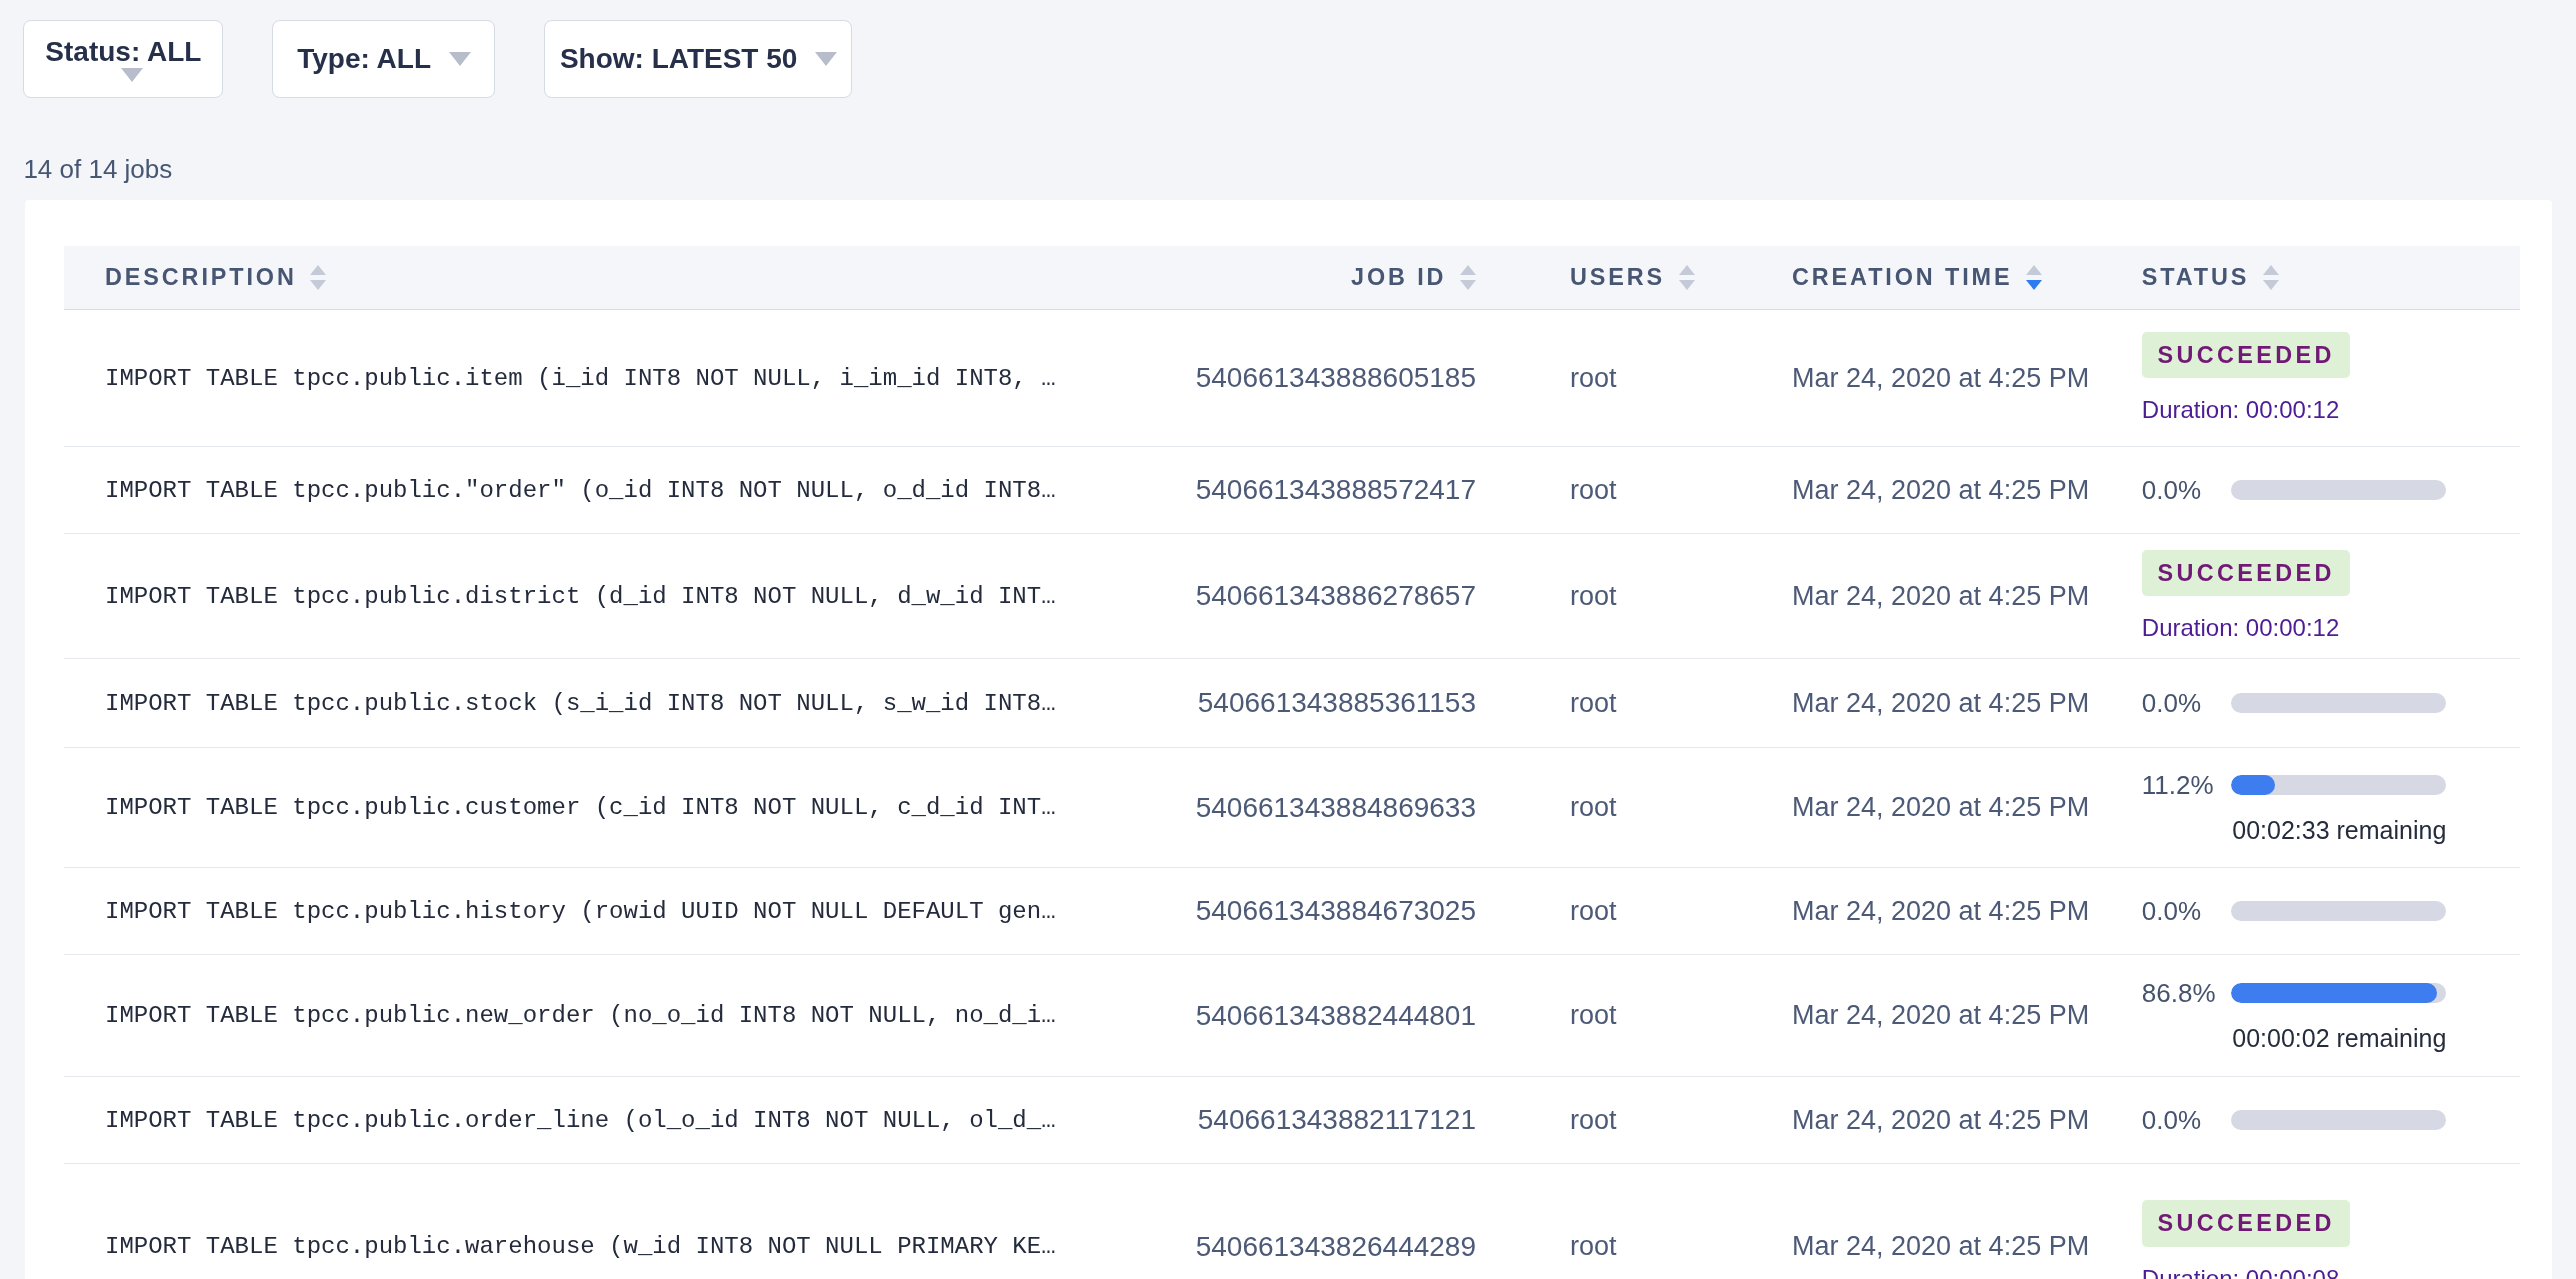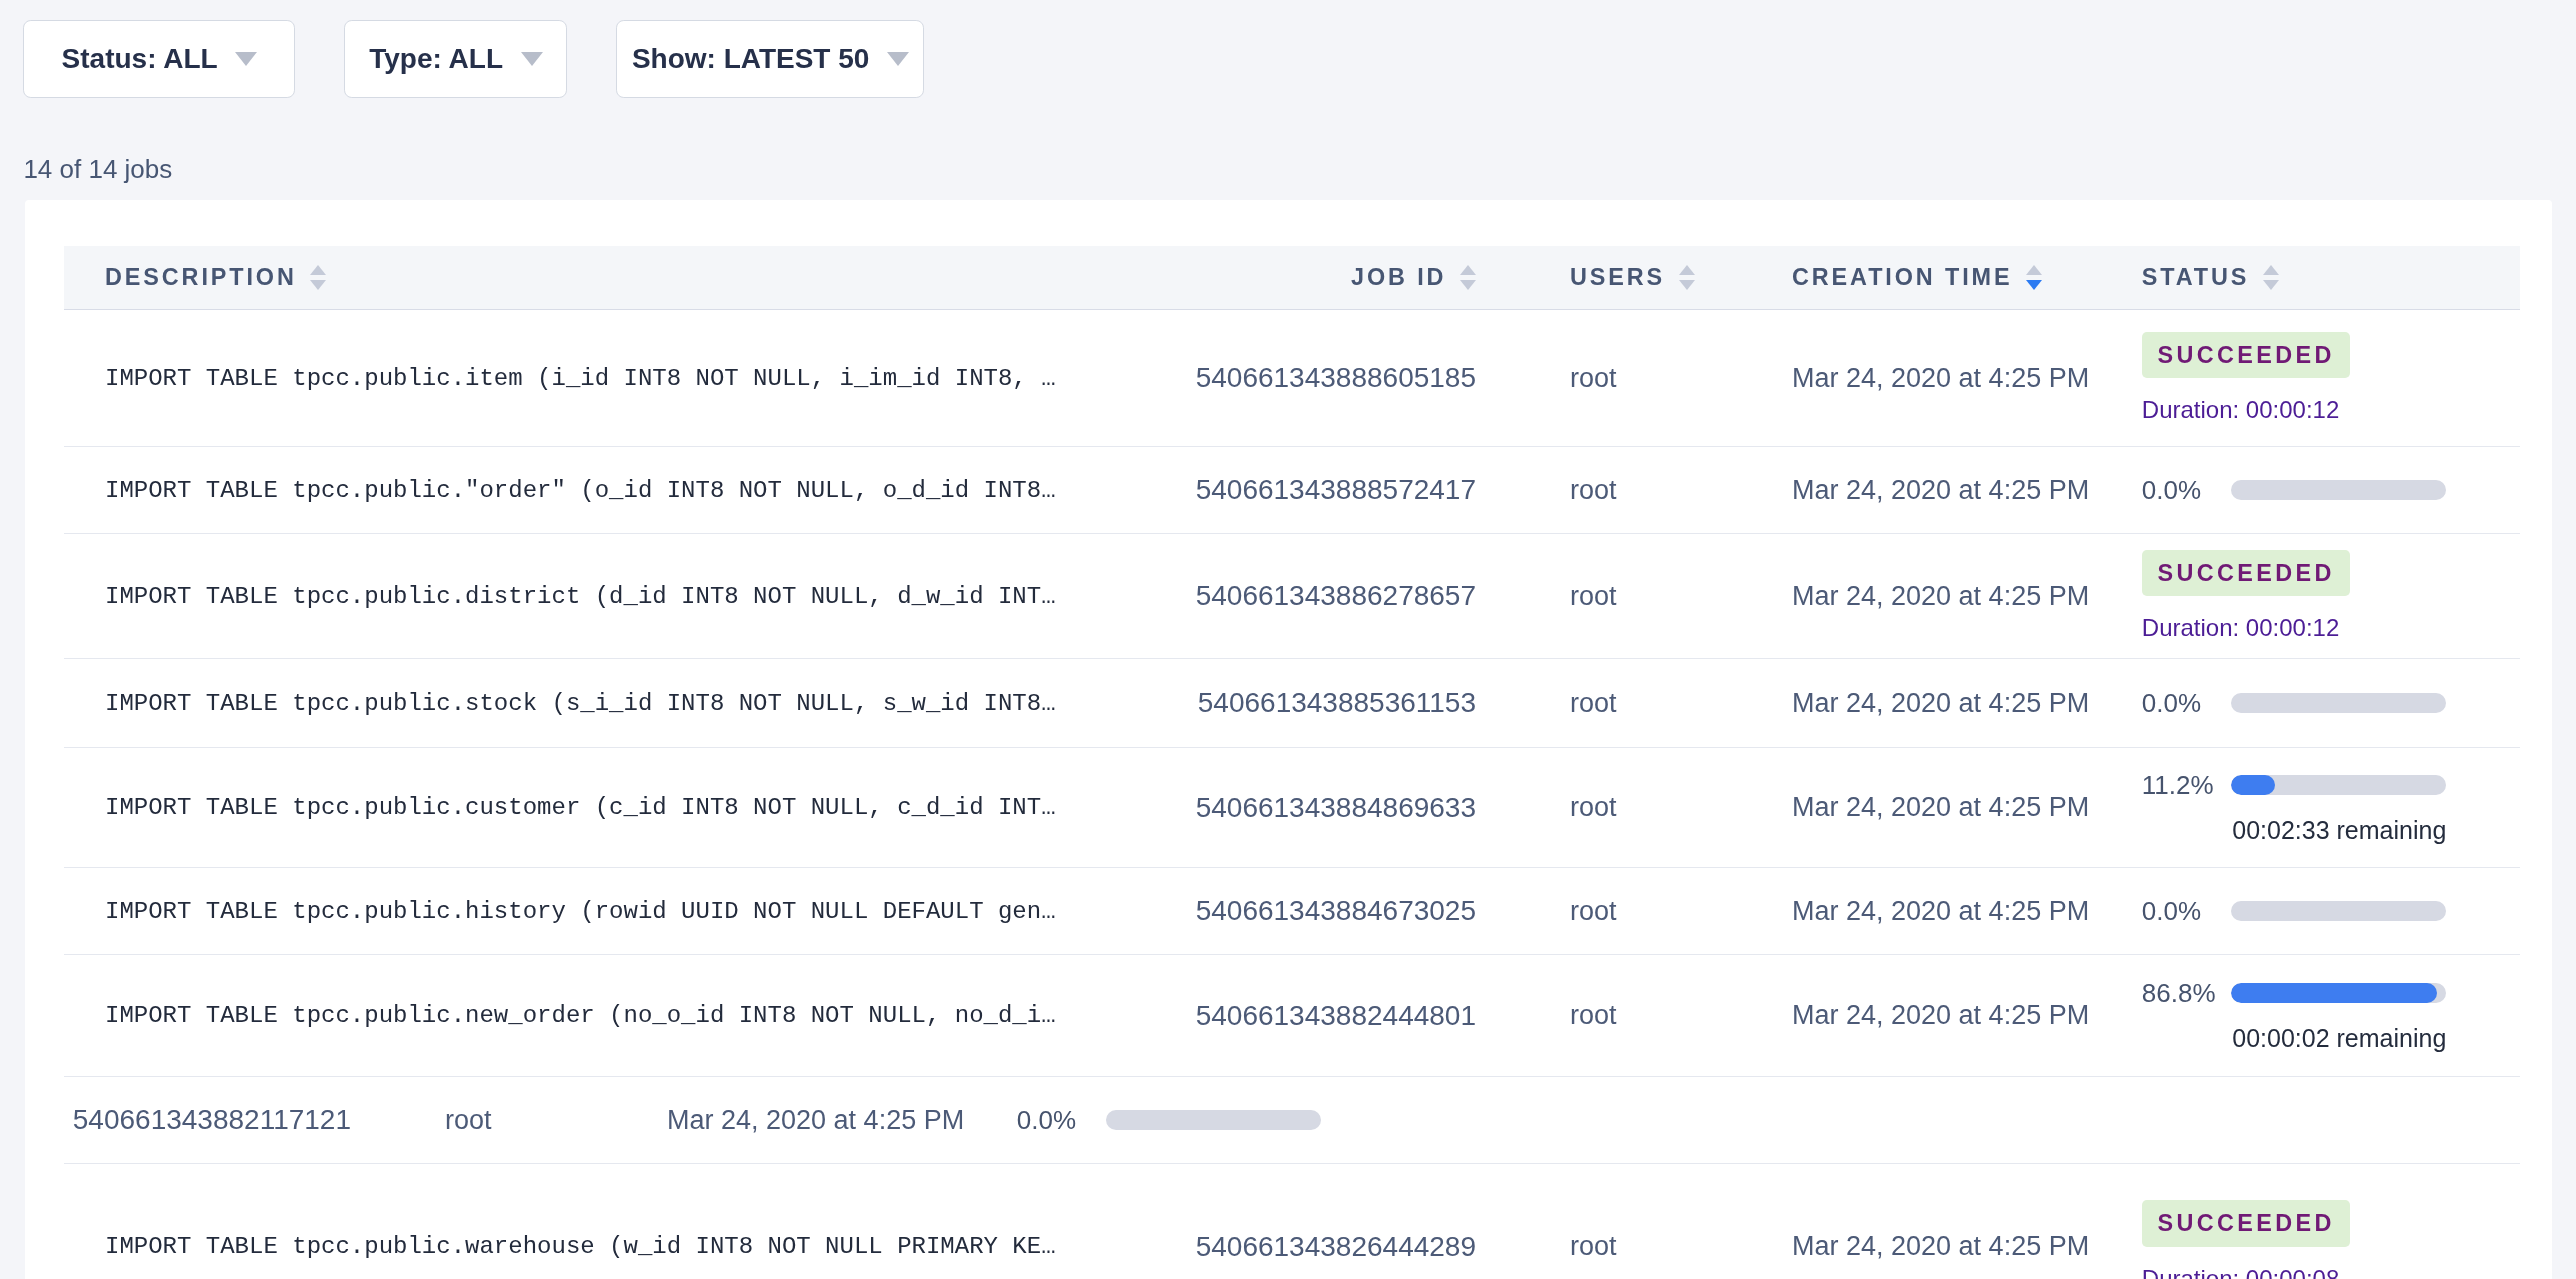--- a/index.html
+++ b/index.html
@@ -8,21 +8,21 @@
     background:#f4f5f9;font-family:"Liberation Sans",sans-serif;
     -webkit-font-smoothing:antialiased;
   }
   
   .filters{position:absolute;top:19.5px;left:23.4px;display:flex;gap:49px;}
   .dropdown{
     height:78px;background:#ffffff;border:1.9px solid #d5dae3;border-radius:7.8px;
     display:flex;align-items:center;justify-content:center;box-sizing:border-box;
     font-size:28px;font-weight:bold;color:#26304a;cursor:pointer;
   }
-  .dd-status{width:272px;} .dd-type{width:223px;} .dd-show{width:308px;}
+  .dd-status{width:200px;flex-direction:column;} .dd-type{width:223px;} .dd-show{width:308px;}
   .caret{
     width:0;height:0;border-left:11.7px solid transparent;border-right:11.7px solid transparent;
     border-top:14.6px solid #b7bdca;margin-left:17.5px;
   }
   
   .jobs-count{position:absolute;top:154px;left:23.4px;font-size:26px;color:#475673;}
   
   .card{position:absolute;top:200px;left:25px;width:2527px;height:1266px;
     background:#ffffff;border-radius:3.9px;}
   .table{position:absolute;left:39px;top:46px;width:2456px;}
@@ -263,20 +263,23 @@
               <span class="pct">86.8%</span>
               <span class="track">
                 <span class="fill" style="width: 206px;"></span>
               </span>
             </div>
             <div class="remaining">00:00:02 remaining</div>
           </div>
   </div>
 
   <div class="row" style="min-height: 87px;">
+    <div class="cell col-desc">
+      <div class="desc-text">IMPORT TABLE tpcc.public.order_line (ol_o_id INT8 NOT NULL, ol_d_…</div>
+    </div>
     <div class="cell col-jobid">
       <div class="jobid-text">540661343882117121</div>
     </div>
     <div class="cell col-users">
       <div class="user-text">root</div>
     </div>
     <div class="cell col-creation">
       <div class="time-text">Mar 24, 2020 at 4:25 PM</div>
     </div>
     <div class="cell col-status">

